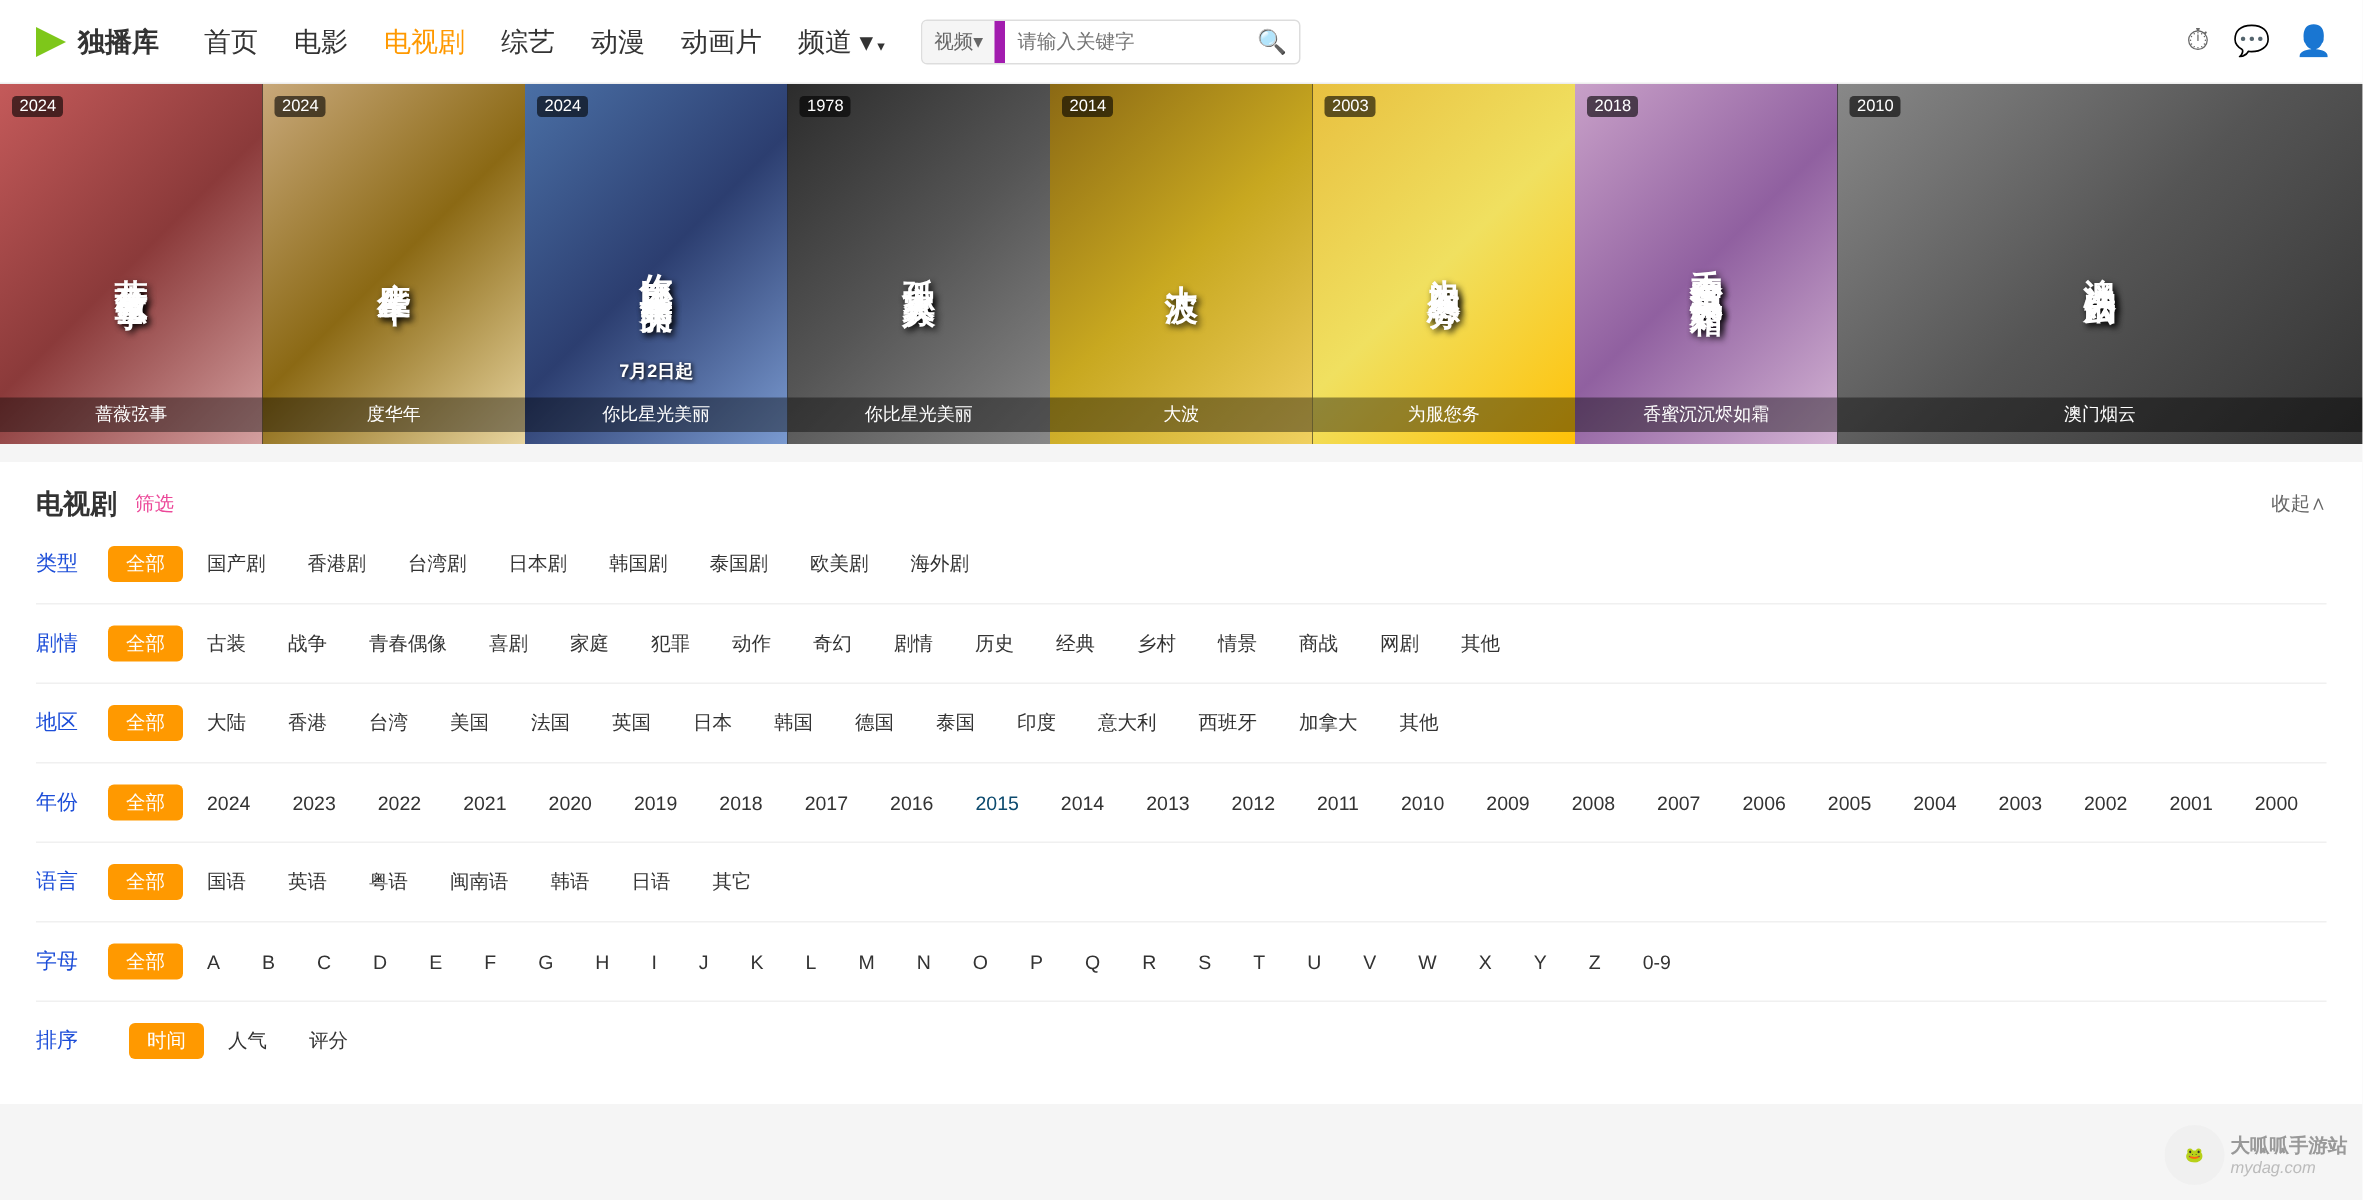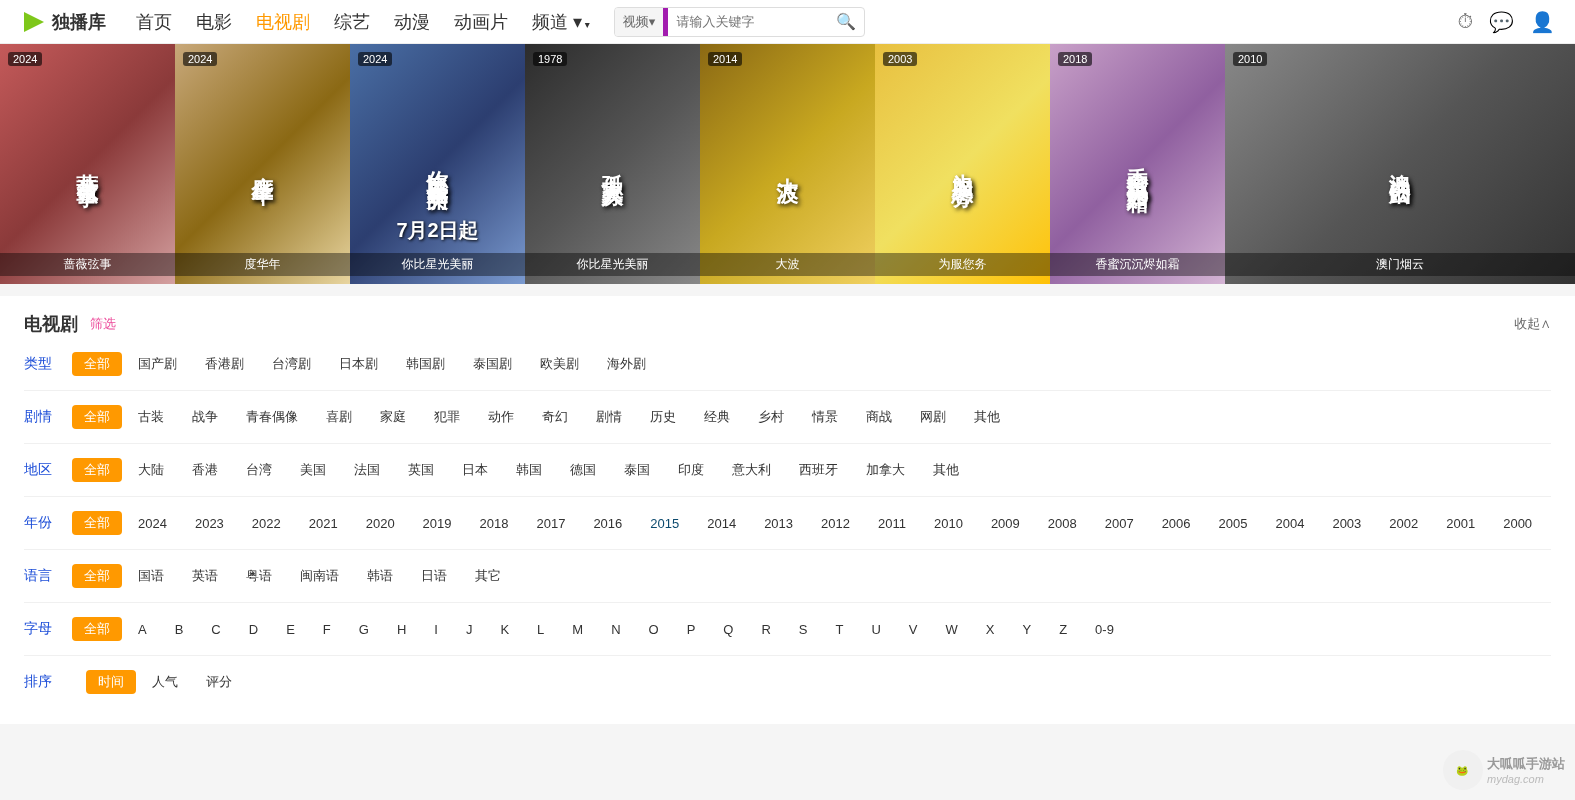--- a/index.html
+++ b/index.html
@@ -1,21 +1,21 @@
 <!DOCTYPE html>
 <html><head>
   <meta charset="utf-8">
   <style>
     * { margin: 0; padding: 0; box-sizing: border-box; }
     body { font-family: "Microsoft YaHei", Arial, sans-serif; background: #f5f5f5; font-size: 14px; color: #333; }
 
     
     .header {
       background: #fff;
-      height: 44px;
+      height: 56px;
       display: flex;
       align-items: center;
       padding: 0 20px;
       border-bottom: 1px solid #eee;
       position: relative;
       z-index: 10;
     }
     .logo {
       display: flex;
       align-items: center;
@@ -53,21 +53,21 @@
       align-items: center;
       margin-left: 24px;
       border: 1px solid #ddd;
       border-radius: 4px;
       overflow: hidden;
       height: 30px;
     }
     .search-type {
       background: #f5f5f5;
       border: none;
-      border-right: 5px solid #a21caf;
+      border-right: 7px solid #a21caf;
       padding: 0 8px;
       height: 100%;
       font-size: 13px;
       color: #666;
       cursor: pointer;
       display: flex;
       align-items: center;
       gap: 2px;
     }
     .search-input {
@@ -295,21 +295,21 @@
     <div class="banner-item" style="width: 175px; min-width: 175px; flex: 0 0 175px;">
       <div class="poster poster-2" style="height: 240px;">
         <div style="writing-mode: vertical-rl; font-size: 22px; font-weight: bold; text-shadow: rgba(0, 0, 0, 0.8) 2px 2px 4px; letter-spacing: 4px;">度华年</div>
       </div>
       <div class="banner-badge">2024</div>
       <div class="banner-title">度华年</div>
     </div>
     <div class="banner-item" style="width: 175px; min-width: 175px; flex: 0 0 175px;">
       <div class="poster poster-3" style="height: 240px;">
         <div style="writing-mode: vertical-rl; font-size: 22px; font-weight: bold; text-shadow: rgba(0, 0, 0, 0.8) 2px 2px 4px; letter-spacing: 4px;">你比星光美丽</div>
-        <div style="position: absolute; bottom: 40px; left: 0px; right: 0px; text-align: center; font-size: 20px; color: rgb(255, 255, 255); font-weight: bold; text-shadow: rgb(0, 0, 0) 1px 1px 3px;">7月2日起</div>
+        <div style="position: absolute; bottom: 40px; left: 0px; right: 0px; text-align: center; font-size: 12px; color: rgb(255, 255, 255); font-weight: bold; text-shadow: rgb(0, 0, 0) 1px 1px 3px;">7月2日起</div>
       </div>
       <div class="banner-badge">2024</div>
       <div class="banner-title">你比星光美丽</div>
     </div>
     <div class="banner-item" style="width: 175px; min-width: 175px; flex: 0 0 175px;">
       <div class="poster poster-4" style="height: 240px;">
         <div style="writing-mode: vertical-rl; font-size: 22px; font-weight: bold; text-shadow: rgba(0, 0, 0, 0.8) 2px 2px 4px; letter-spacing: 4px;">孤家寡人</div>
       </div>
       <div class="banner-badge">1978</div>
       <div class="banner-title">你比星光美丽</div>

